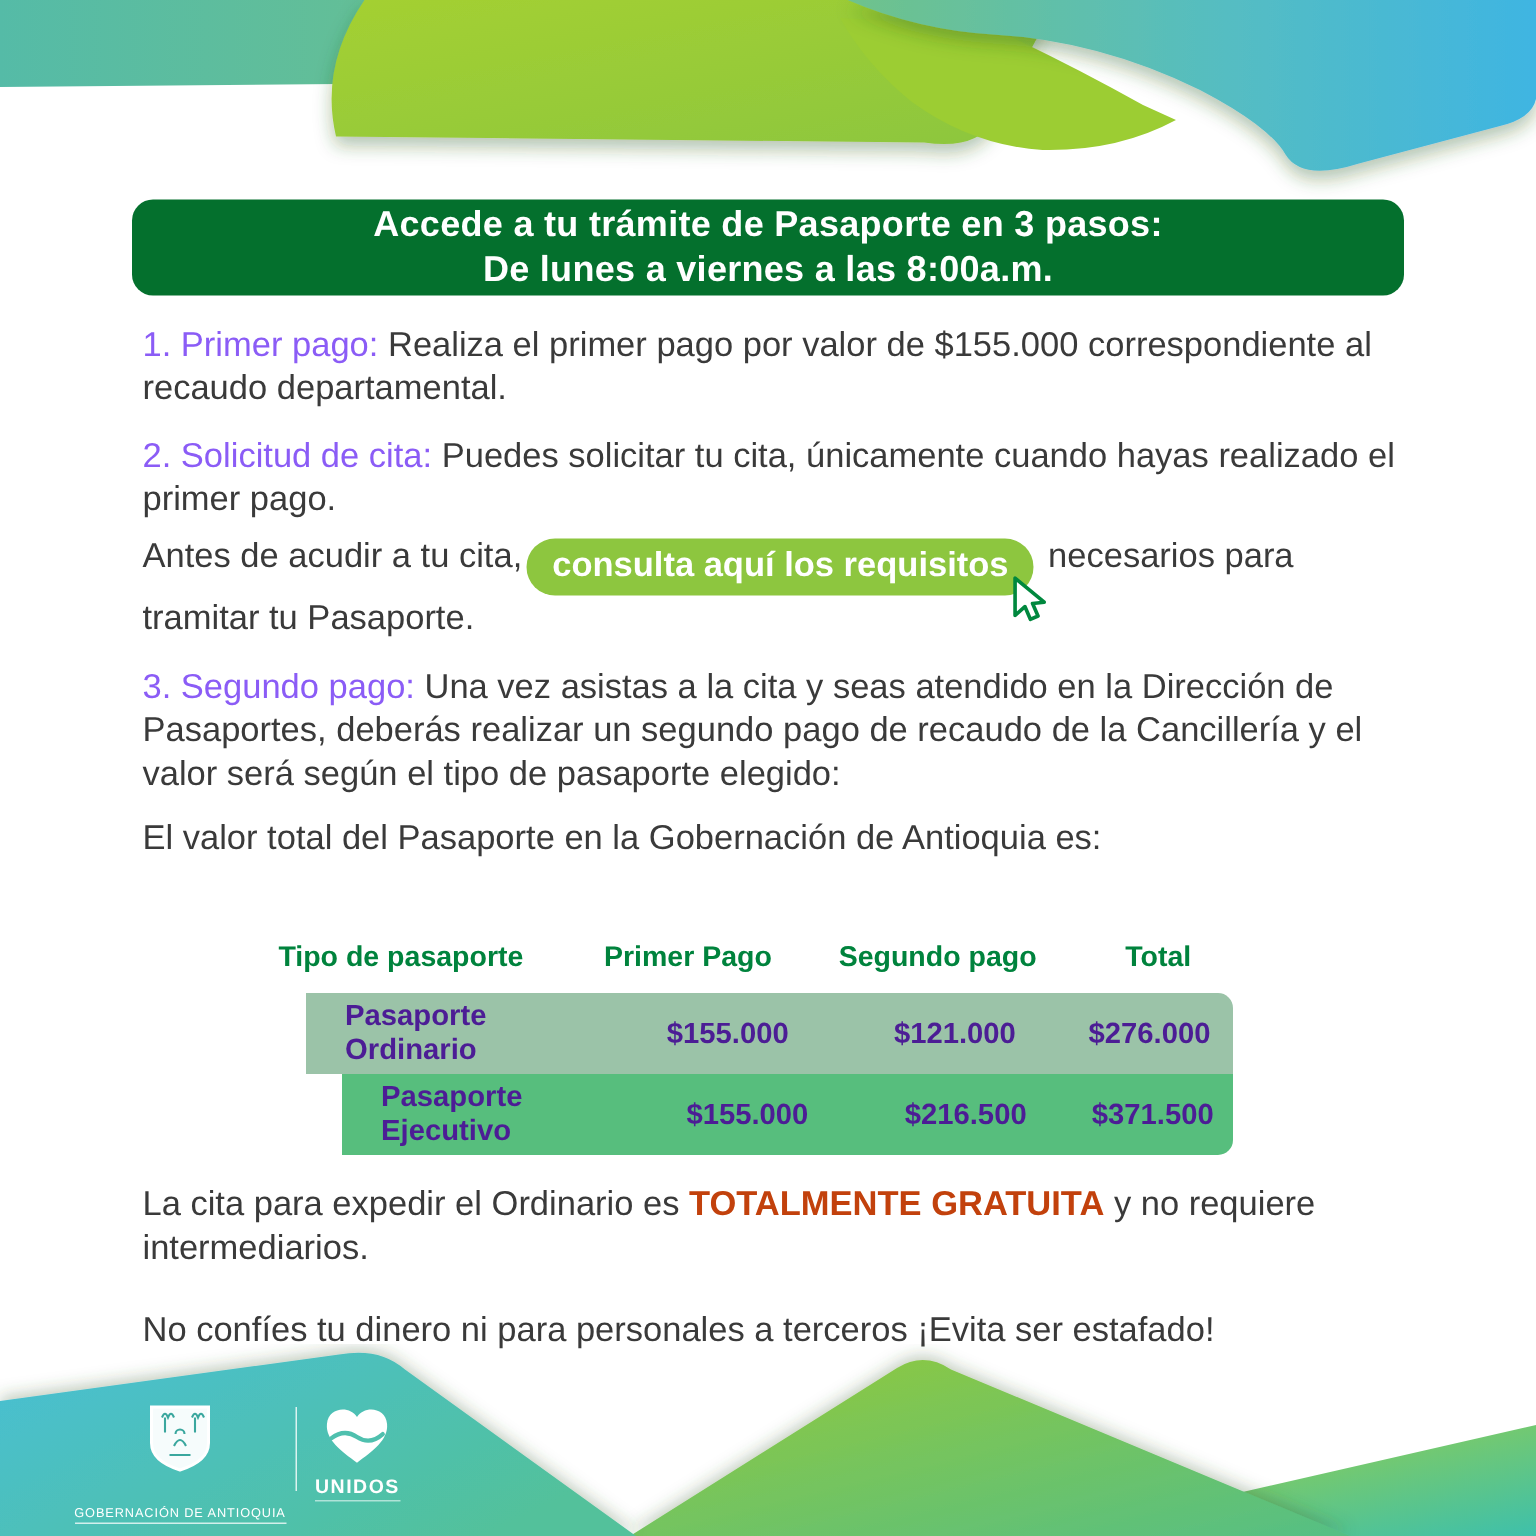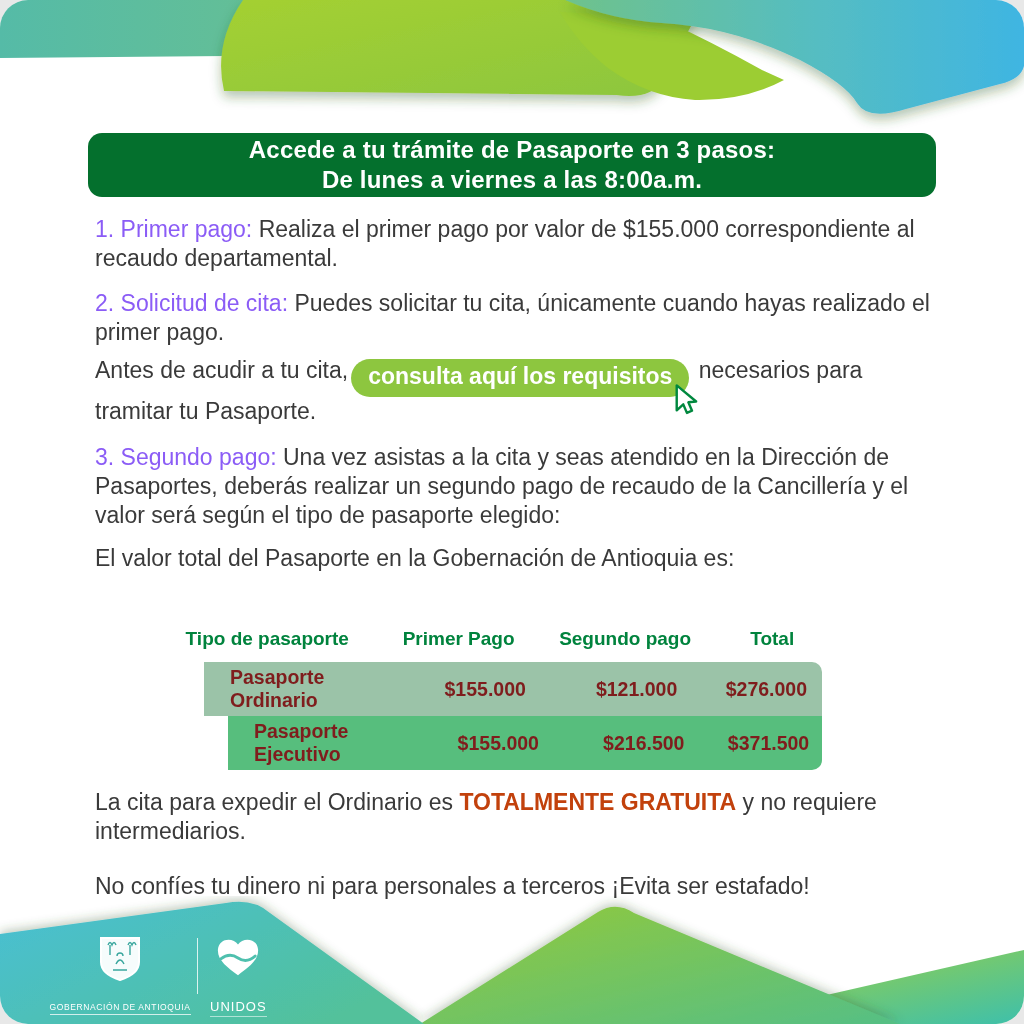--- a/index.html
+++ b/index.html
@@ -2,21 +2,20 @@
 <html><head>
 <meta charset="utf-8">
 <style>
   * { margin:0; padding:0; box-sizing:border-box; }
   html,body { background:#e8e8e8; }
   .page {
     position:relative; width:1024px; height:1024px; margin:0 auto;
     background:#ffffff; overflow:hidden;
     font-family:"Liberation Sans","DejaVu Sans",sans-serif;
     color:#3a3a3a;
-    border-radius:28px;
   }
   svg.deco { position:absolute; left:0; display:block; }
   svg.deco.top { top:0; }
   svg.deco.bottom { bottom:0; }
 
   
   .banner {
     position:absolute; left:88px; top:133px; width:848px; height:64px;
     background:#04702d; border-radius:14px;
     display:flex; flex-direction:column; align-items:center; justify-content:center;
@@ -40,21 +39,21 @@
     margin:0 3px; vertical-align:-6px; cursor:pointer;
   }
   .cta-pill .cursor { position:absolute; right:-12px; bottom:-27px; }
 
   .bold-green { color:#c2410c; font-weight:bold; }
 
   
   .price-table { position:absolute; left:176px; top:628px; width:646px; }
   .pt-head { display:flex; color:#00833d; font-weight:bold; font-size:19px;gap:31px; }
   .pt-body { margin-top:12px; border-radius:10px; overflow:hidden;
-             font-size:19.5px; font-weight:bold; color:#7f1d1d;padding-left:28px; }
+             font-size:19.5px; font-weight:bold; color:#4c1d95;padding-left:28px; }
   .pt-row { display:flex; align-items:center; height:54px; }
   .pt-row.odd  { background:#9bc3a8; }
   .pt-row.even { background:#57be7d;margin-left:24px; }
   .c1 { width:33%; text-align:left; padding-left:26px; }
   .c2 { width:25%; text-align:center; }
   .c3 { width:24%; text-align:center; }
   .c4 { width:18%; text-align:center; }
   .pt-head .c1 { text-align:center; padding-left:0; }
 
   
@@ -64,21 +63,21 @@
   
   .footer-logos {
     position:absolute; left:55px; bottom:18px; width:260px; height:70px;
     display:flex; align-items:flex-start; color:#ffffff; z-index:5;
   }
   .gov-block { display:flex; flex-direction:column; align-items:center; width:130px; }
   .gov-label { font-size:8.5px; letter-spacing:.6px; margin-top:16px; white-space:nowrap;
                border-bottom:1px solid rgba(255,255,255,.75); padding-bottom:2px; }
   .logo-divider { width:1px; height:56px; background:rgba(255,255,255,.8); margin:2px 12px 0; }
   .unidos-block { display:flex; flex-direction:column; align-items:center; }
-  .unidos-label { font-size:13px; font-weight:normal; letter-spacing:1px; margin-top:17px;
+  .unidos-label { font-size:13px; font-weight:bold; letter-spacing:1px; margin-top:0;
                   border-bottom:1px solid rgba(255,255,255,.55); padding-bottom:2px; }
 </style>
 </head>
 <body>
 
 <div class="page">
 
   <svg class="deco top" width="1024" height="210" viewBox="0 0 1024 210" aria-hidden="true">
     <defs>
       <linearGradient id="gTeal" x1="0" y1="0" x2="1" y2="0">

